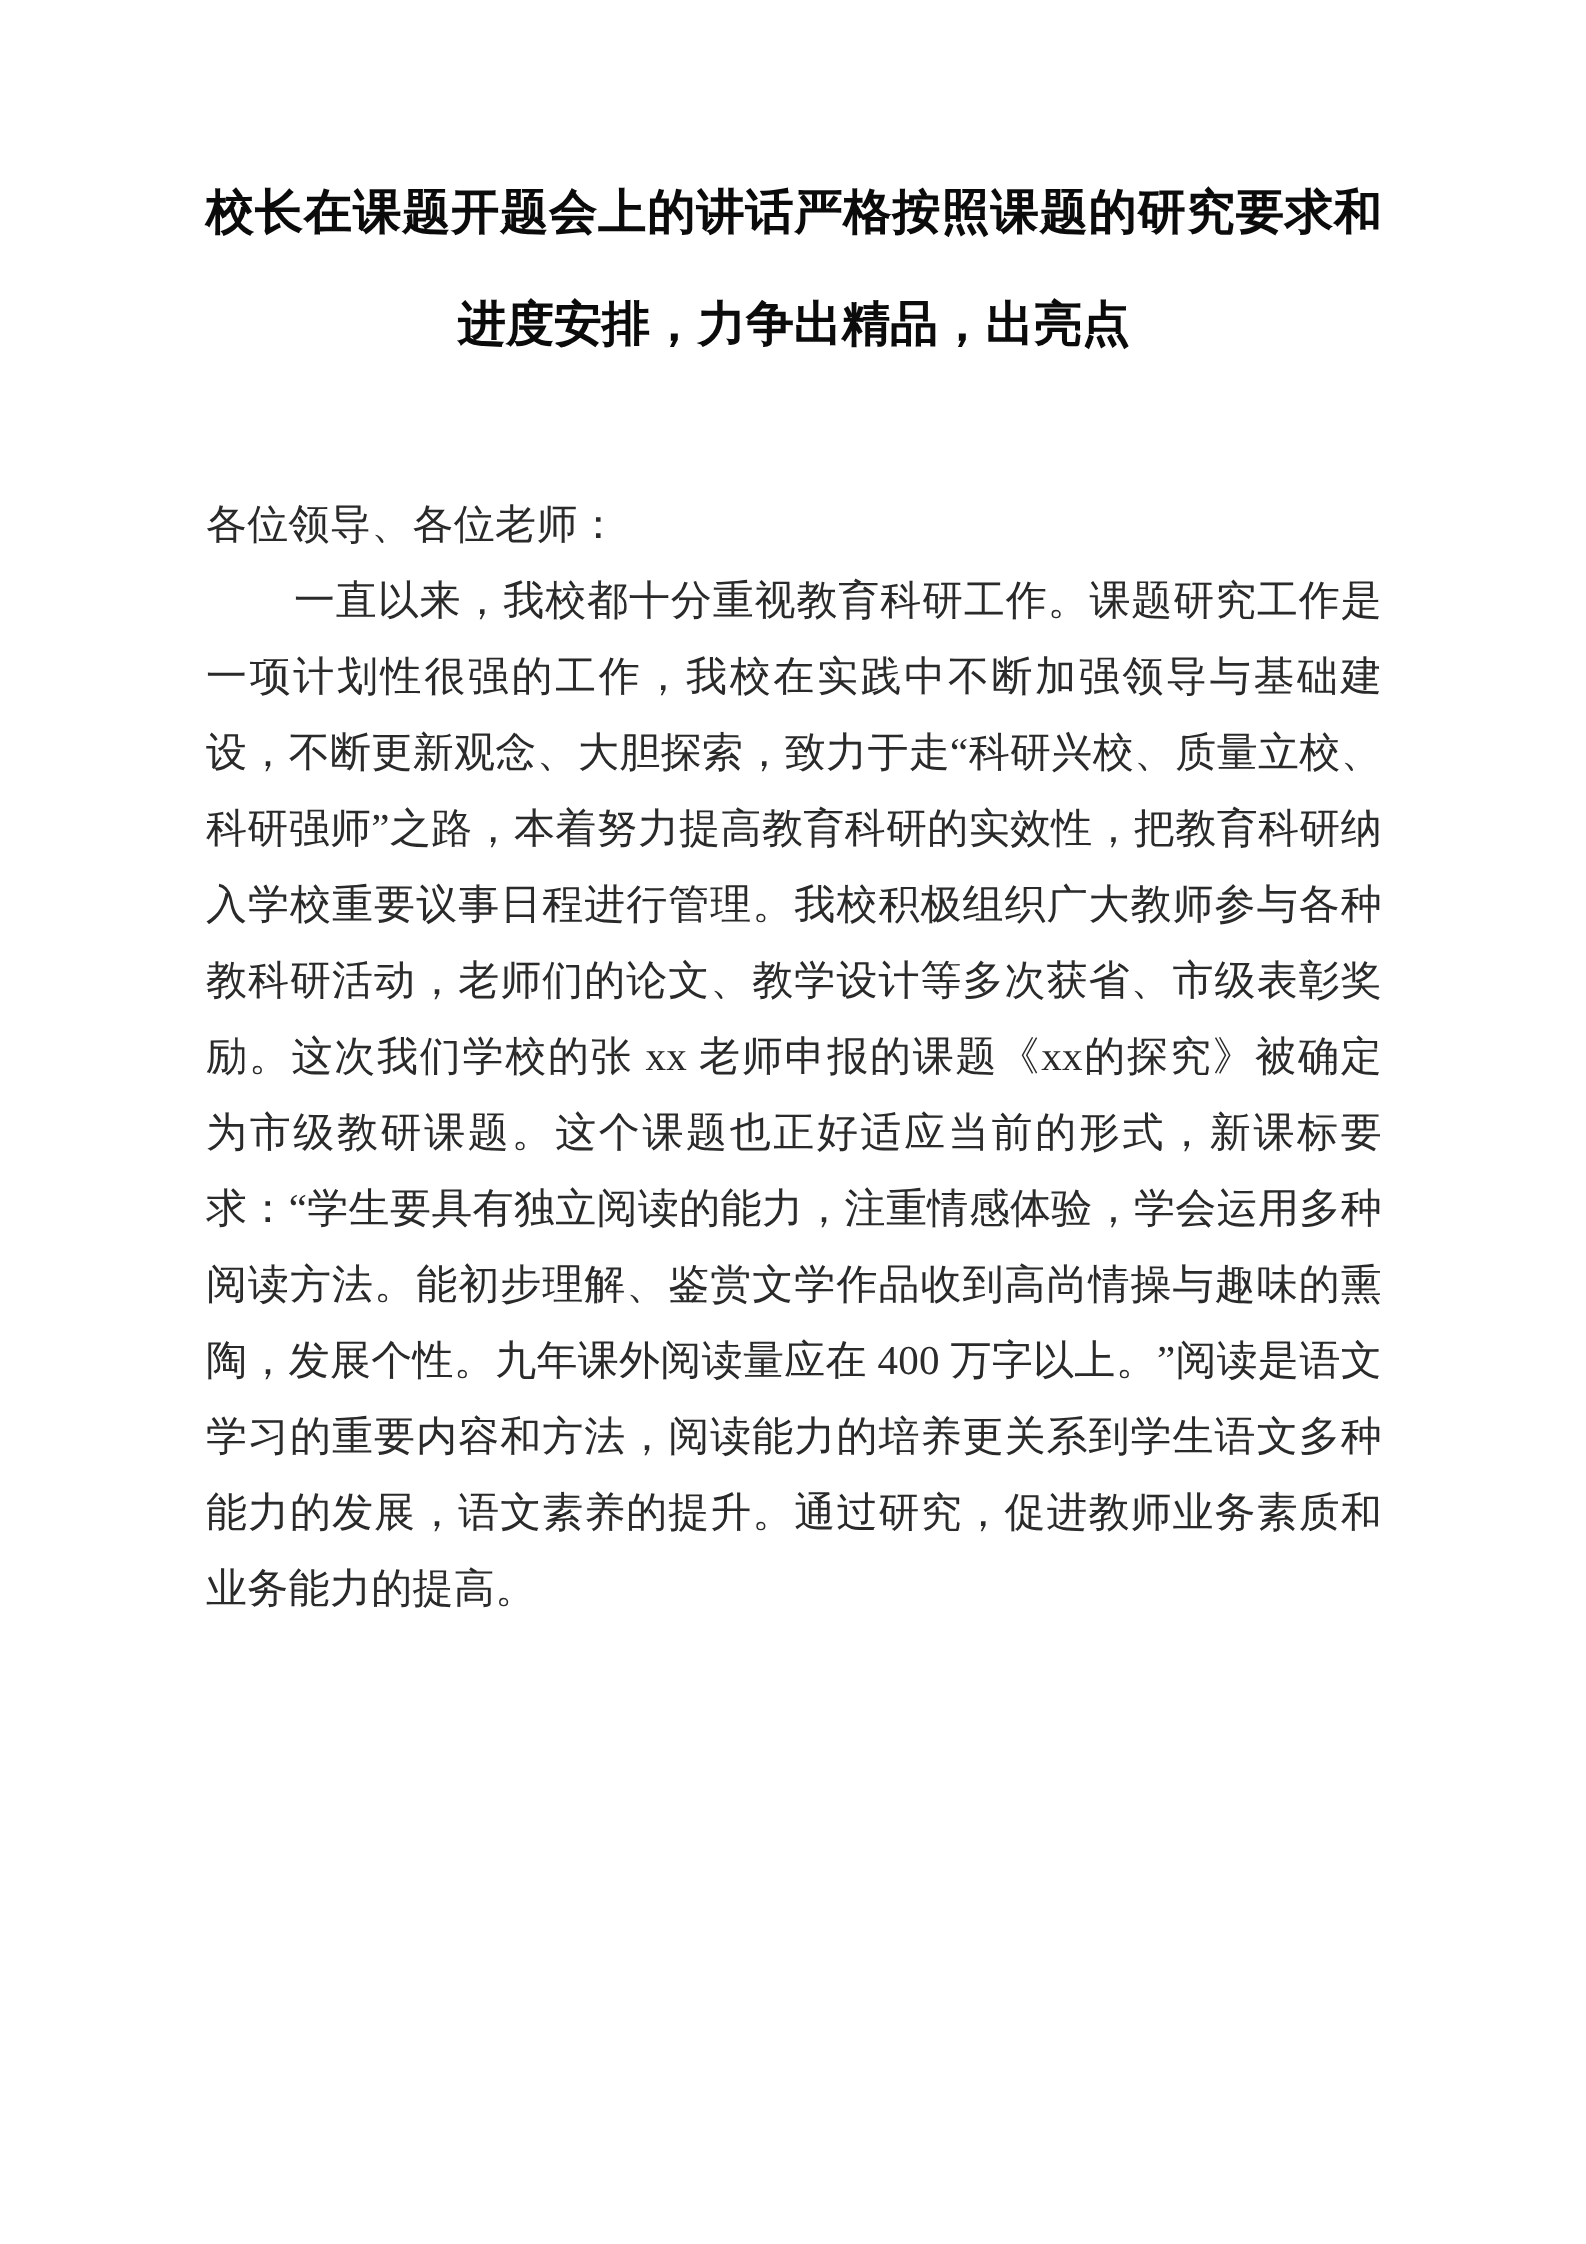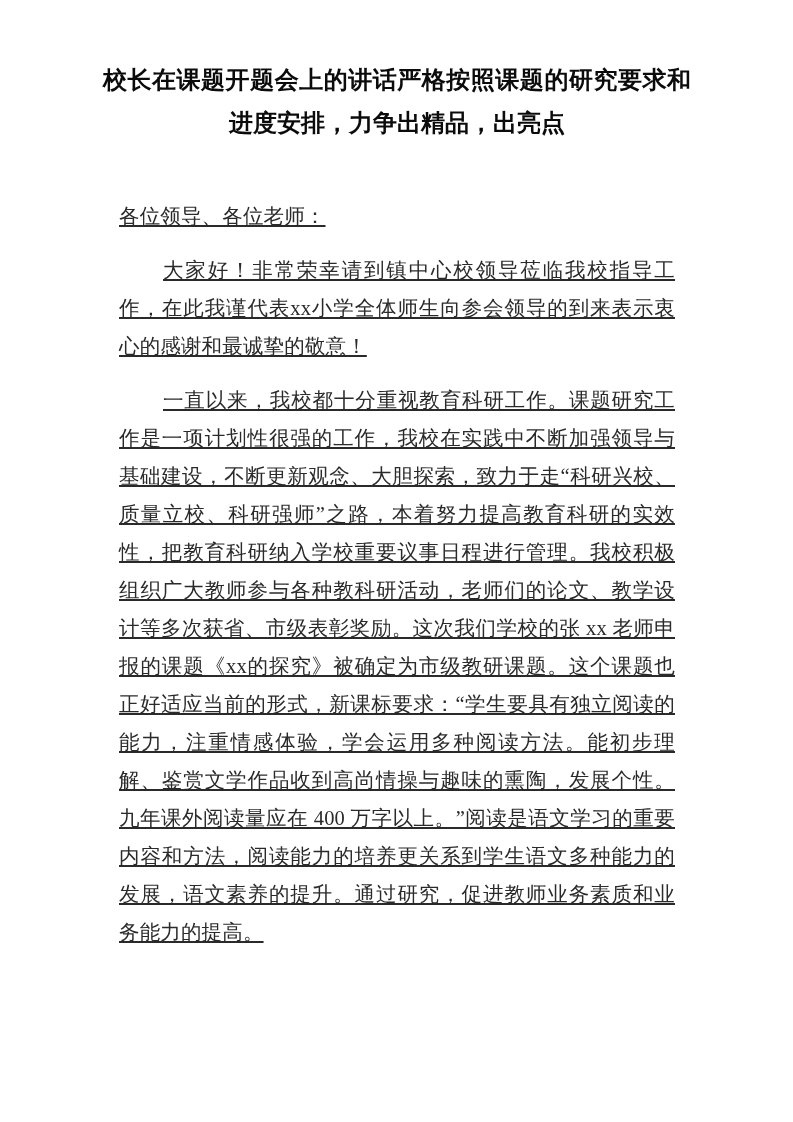--- a/index.html
+++ b/index.html
@@ -28,44 +28,43 @@
   .content {
     position: absolute;
     left: 103px;
     top: 0;
     width: 588px;
   }
 
   
   .doc-title {
     margin: 0;
-    padding-top: 58px;
+    padding-top: 79px;
     font-family: "Liberation Sans", "DejaVu Sans", sans-serif;
     font-weight: bold;
     font-size: 24px;
-    line-height: 43px;
+    line-height: 56px;
     color: #0b0b0b;
     text-align: justify;
     text-align-last: center;
     letter-spacing: 0px;
     word-break: break-all;
   }
 
   
   .para {
-    margin: 16px;
+    margin: 0;
     font-family: "Liberation Serif", "DejaVu Serif", serif;
     font-size: 20.5px;
     line-height: 38px;
     color: #2a2a2a;
     text-align: justify;
     text-align-last: left;
     word-break: break-all;
     letter-spacing: 0.15px;
-    text-decoration: underline;
   }
 
   .para.indent {
     text-indent: 44px;
   }
 
   .para.salutation {
     text-indent: 0;
     margin-top: 53px;
   }
@@ -79,19 +78,18 @@
 
 <div class="page">
   <div class="content">
 
     <h1 class="doc-title">
       <span>校长在课题开题会上的讲话严格按照课题的研究要求和</span><span>进度安排，力争出精品，出亮点</span>
     </h1>
 
     <p class="para salutation">各位领导、各位老师：</p>
 
-    <p class="para indent spaced">大家好！非常荣幸请到镇中心校领导莅临我校指导工作，在此我谨代表xx小学全体师生向参会领导的到来表示衷心的感谢和最诚挚的敬意！</p>
 
     <p class="para indent spaced">一直以来，我校都十分重视教育科研工作。课题研究工作是一项计划性很强的工作，我校在实践中不断加强领导与基础建设，不断更新观念、大胆探索，致力于走“科研兴校、质量立校、科研强师”之路，本着努力提高教育科研的实效性，把教育科研纳入学校重要议事日程进行管理。我校积极组织广大教师参与各种教科研活动，老师们的论文、教学设计等多次获省、市级表彰奖励。这次我们学校的张 xx 老师申报的课题《xx的探究》被确定为市级教研课题。这个课题也正好适应当前的形式，新课标要求：“学生要具有独立阅读的能力，注重情感体验，学会运用多种阅读方法。能初步理解、鉴赏文学作品收到高尚情操与趣味的熏陶，发展个性。九年课外阅读量应在 400 万字以上。”阅读是语文学习的重要内容和方法，阅读能力的培养更关系到学生语文多种能力的发展，语文素养的提升。通过研究，促进教师业务素质和业务能力的提高。</p>
 
 
   </div>
 </div>
 
 </body></html>

